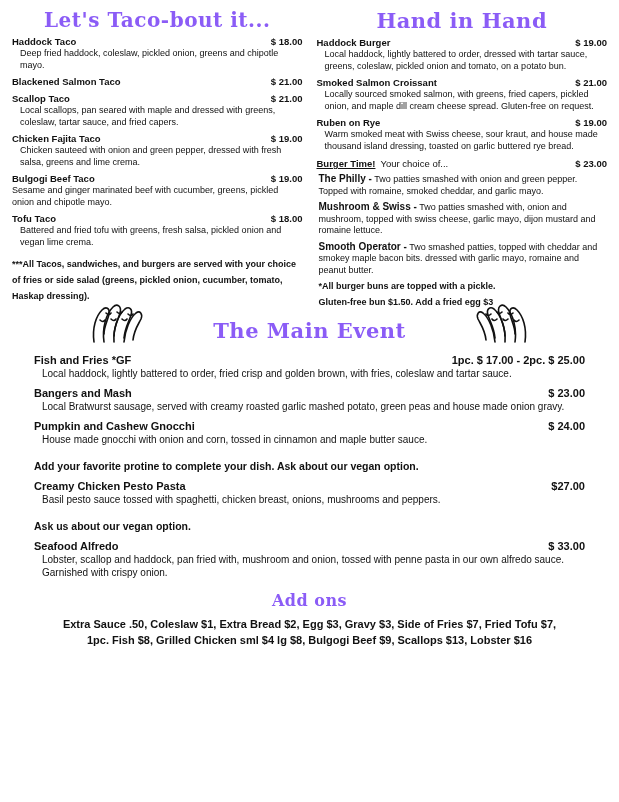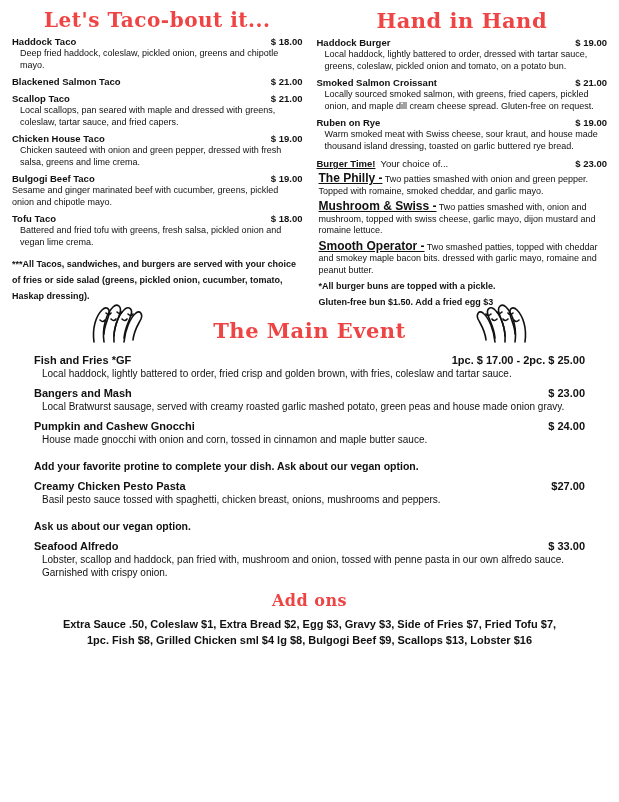--- a/index.html
+++ b/index.html
@@ -22,21 +22,21 @@
     padding: 0;
     box-sizing: border-box;
   }
 
   
   .section-title {
     text-align: center;
     font-family: "DejaVu Serif", serif;
     font-weight: bold;
     letter-spacing: 0.5px;
-    color: #ef4444;
+    color: #8b5cf6;
   }
   .title-taco {
     font-size: 20px;
     margin: 0 0 4px 0;
   }
   .title-hand {
     font-size: 21px;
     margin: 0 0 4px 0;
   }
   .title-main {
@@ -96,22 +96,21 @@
     line-height: 16px;
     margin-top: 8px;
   }
   .sub-item {
     margin-bottom: 4px;
     font-size: 9px;
     line-height: 11.5px;
     margin-left: 2px;
   }
   .sub-item b {
-    font-size: 12px;
-    text-decoration: underline;
+    font-size: 10px;
   }
   .burger-head {
     display: flex;
     align-items: flex-start;
     font-size: 9.5px;
     line-height: 13px;
     margin-top: 4px;
     margin-bottom: 3px;
   }
   .burger-head .u {
@@ -221,21 +220,21 @@
         <div class="item-head">
           <span class="item-name">Scallop Taco</span>
           <span class="item-dots"></span>
           <span class="item-price">$ 21.00</span>
         </div>
         <div class="item-desc">Local scallops, pan seared with maple and dressed with greens, coleslaw, tartar sauce, and fried capers.</div>
       </div>
 
       <div class="item">
         <div class="item-head">
-          <span class="item-name">Chicken House Taco</span>
+          <span class="item-name">Chicken Fajita Taco</span>
           <span class="item-dots"></span>
           <span class="item-price">$ 19.00</span>
         </div>
         <div class="item-desc">Chicken sauteed with onion and green pepper, dressed with fresh salsa, greens and lime crema.</div>
       </div>
 
       <div class="item">
         <div class="item-head">
           <span class="item-name">Bulgogi Beef Taco</span>
           <span class="item-dots"></span>

